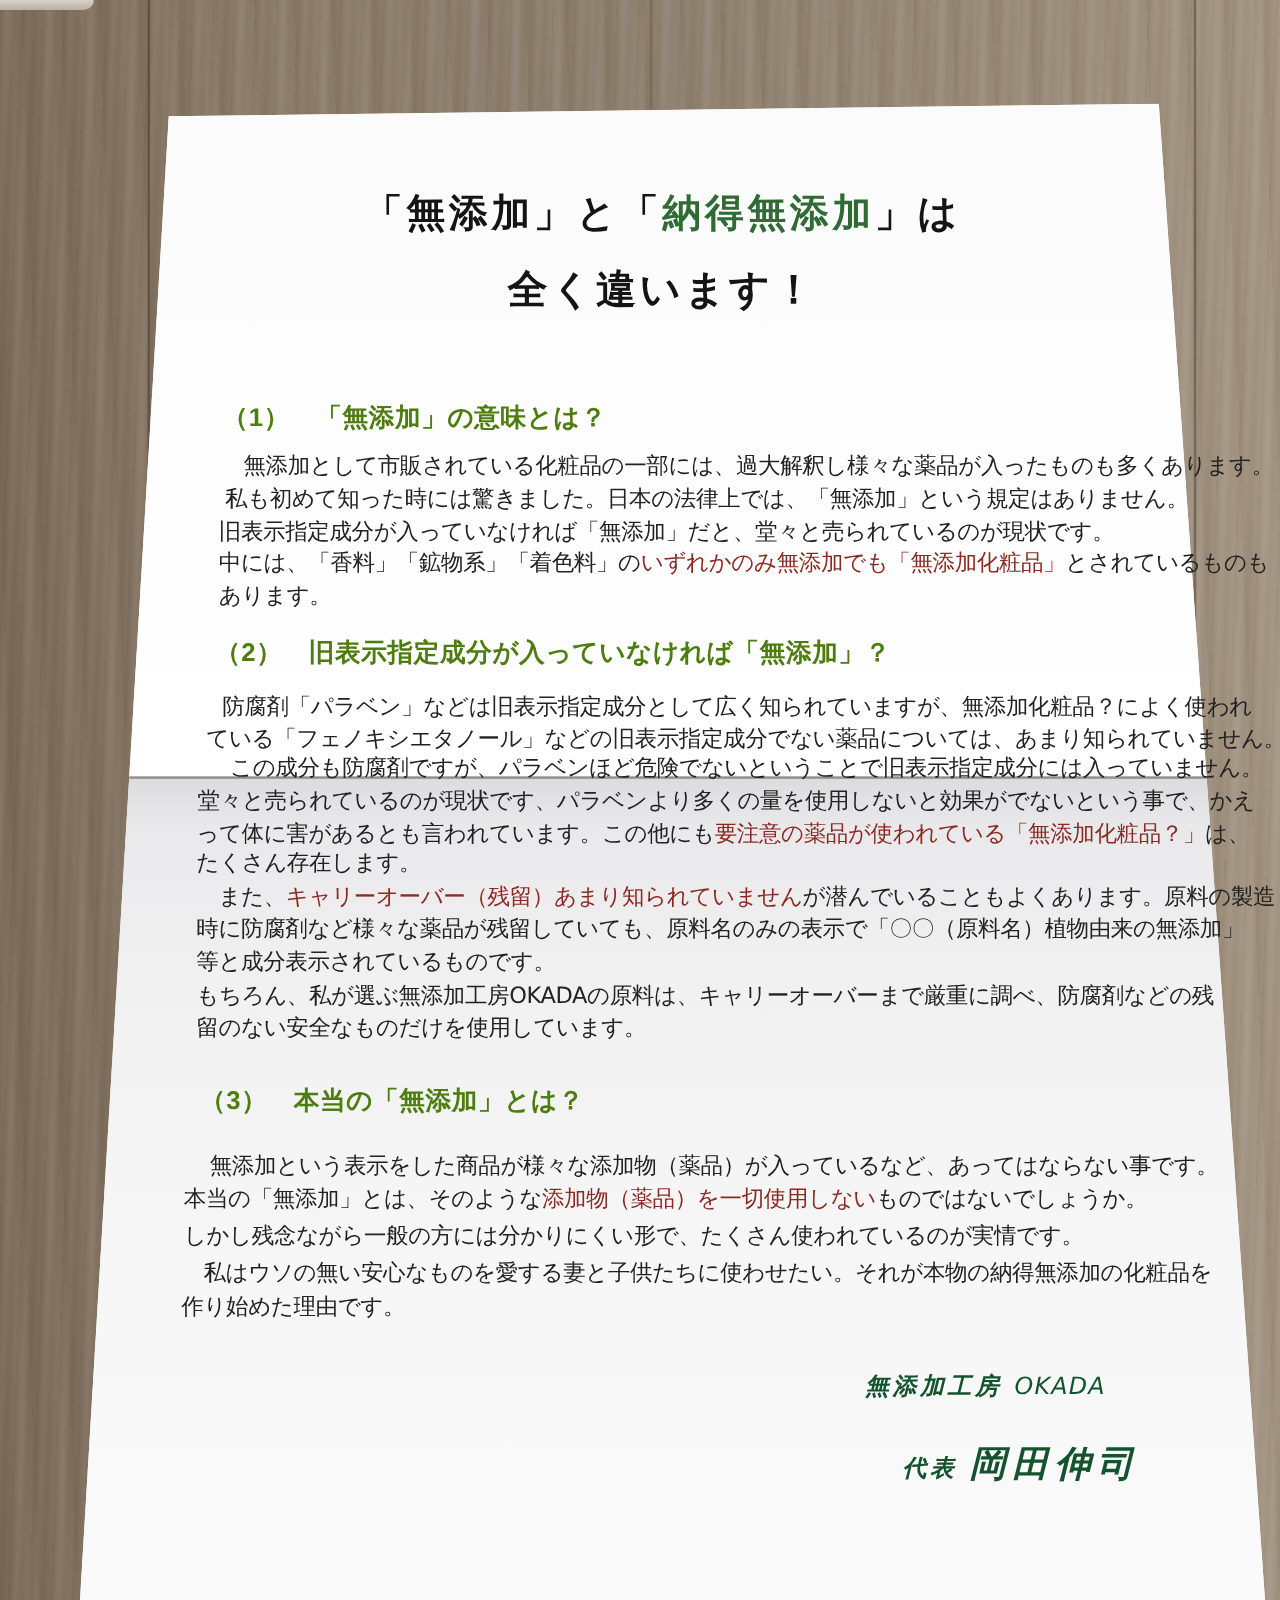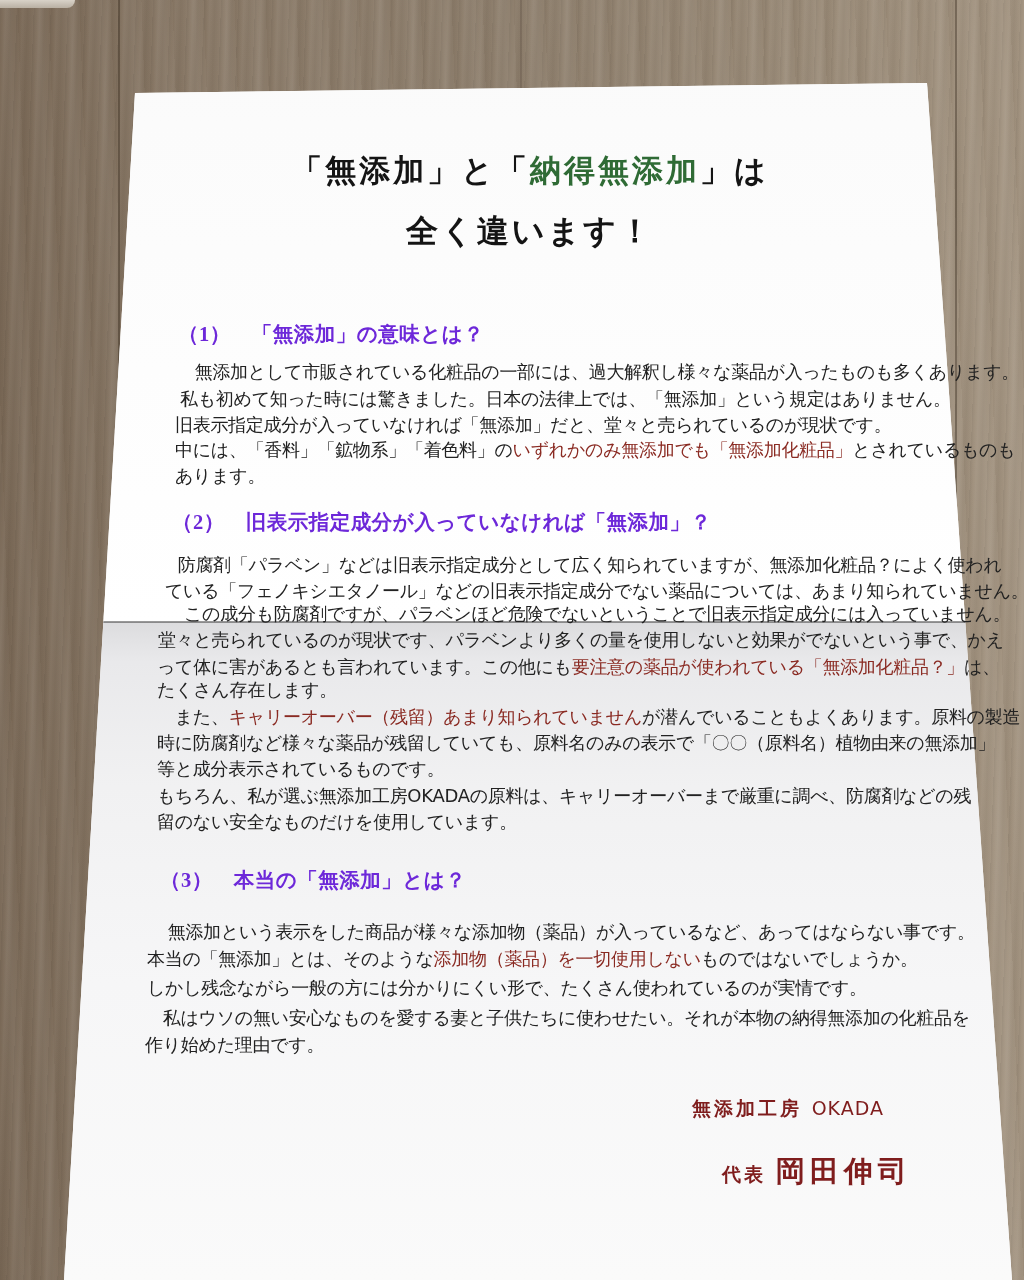--- a/index.html
+++ b/index.html
@@ -39,30 +39,30 @@
     color:#1c1c1c;
   }
   .title {
     position:absolute; left:0; width:1060px; text-align:center;
     font-family:"DejaVu Sans", sans-serif; font-weight:bold; font-size:31px;
     letter-spacing:3px; color:#141414;
   }
   .green { color:#2f6b35; }
   .red { color:#8a2a22; }
   .heading {
-    position:absolute; font-weight:bold; font-size:20.5px; color:#6d28d9; letter-spacing:0.5px;
-    font-family:Liberation Serif, serif;
+    position:absolute; font-weight:bold; font-size:20.5px; color:#4d7c0f; letter-spacing:0.5px;
+    font-family:Liberation Sans, sans-serif;
   }
   .para-line {
     position:absolute; font-size:18px; white-space:nowrap; color:#222;
     font-family:"DejaVu Sans", sans-serif; letter-spacing:-0.3px;
   }
   .sig {
-    position:absolute; font-family:"DejaVu Serif", serif; font-size:19px; color:#7f1d1d;
-    letter-spacing:3px; font-weight:bold;
+    position:absolute; font-family:"DejaVu Serif", serif; font-size:19px; color:#14532d;
+    letter-spacing:3px; font-weight:bold;font-style:italic;
   }
   .sig .latin { font-family:"DejaVu Sans", sans-serif; font-weight:normal; letter-spacing:1px; }
   .sig-name { font-size:29px; letter-spacing:5px; }
 </style>
 </head>
 <body>
 
 <div class="cloth"></div>
 <div class="plank-seam" style="left:118px"></div>
 <div class="plank-seam" style="left:520px;opacity:0.4"></div>

